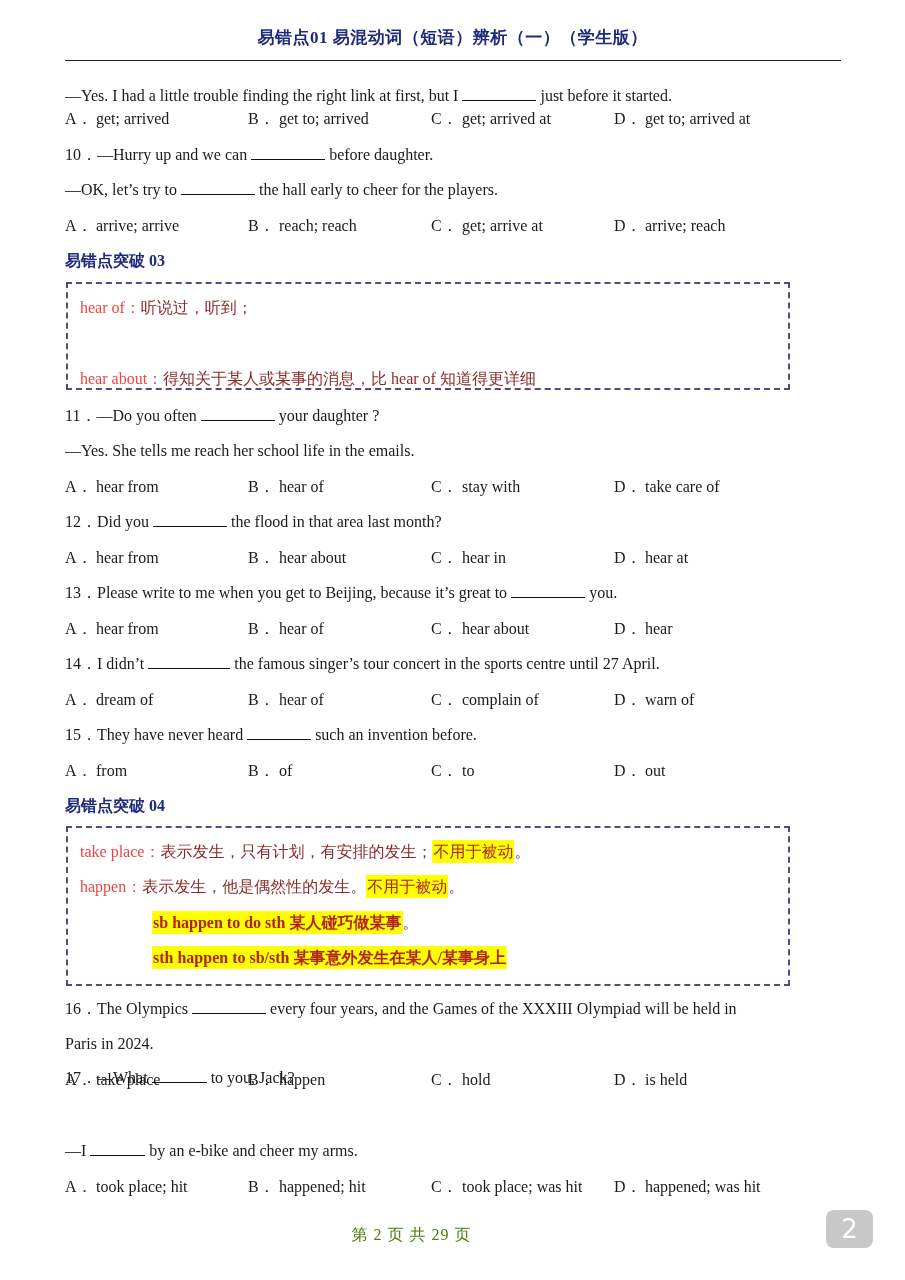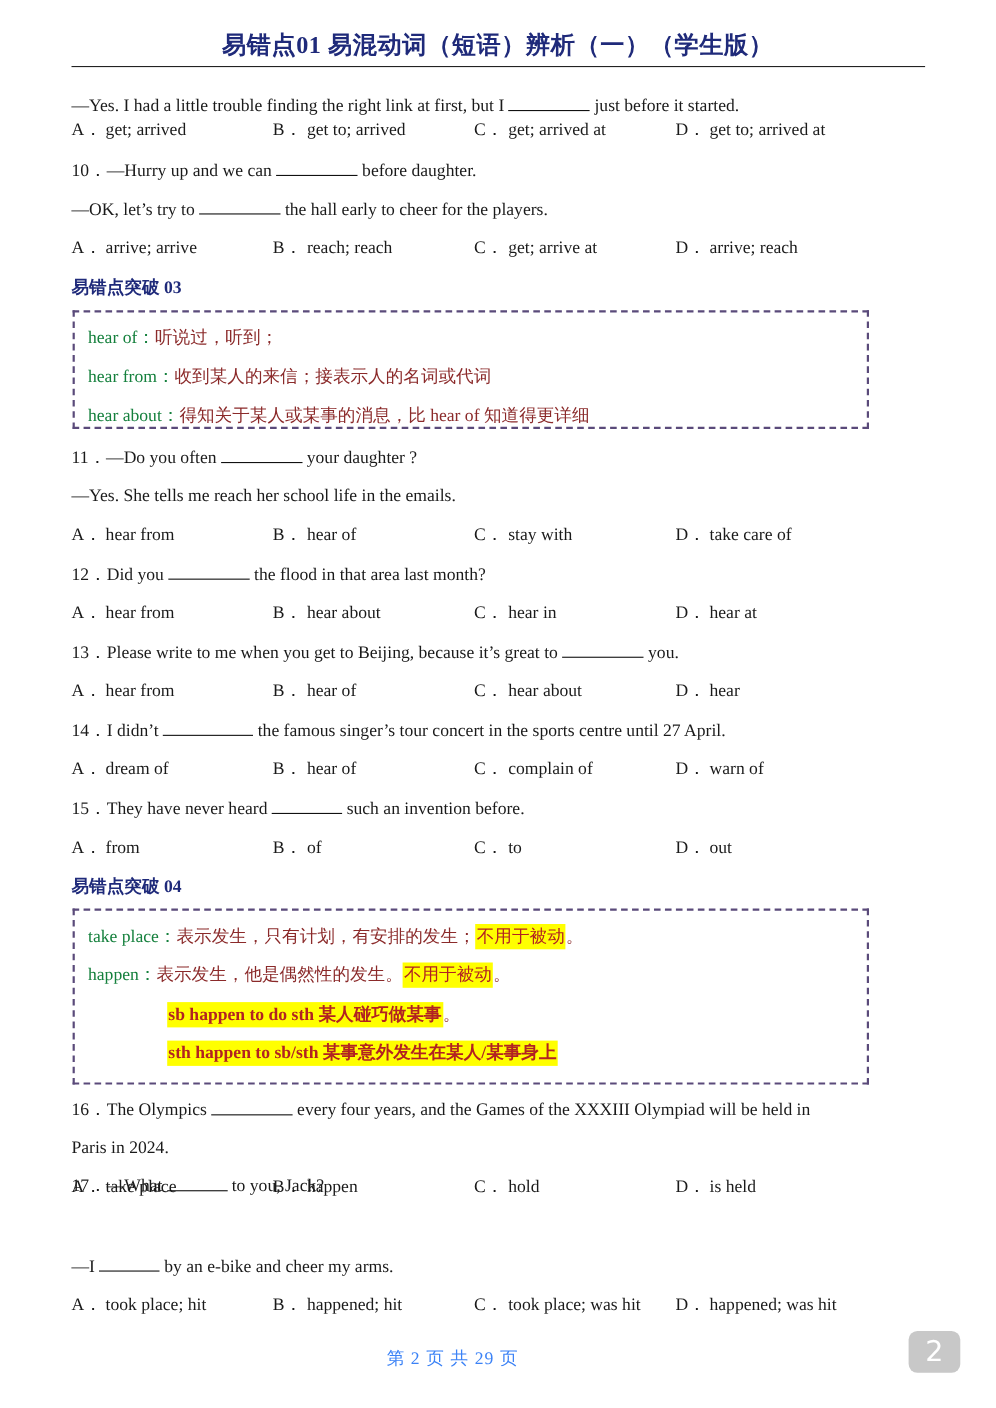--- a/index.html
+++ b/index.html
@@ -1,33 +1,33 @@
 <!DOCTYPE html>
 <html><head>
 <meta charset="utf-8">
 <style>
   html, body { margin: 0; padding: 0; background: #ffffff; }
   body { width: 905px; height: 1280px; position: relative; overflow: hidden;
          font-family: "Liberation Serif", "DejaVu Serif", serif; color: #1a1a1a; }
   .header-title { position: absolute; top: 26px; left: 0; width: 905px; text-align: center;
-         font-size: 22px; font-weight: bold; color: #1f2a7a; letter-spacing: 0.5px; }
+         font-size: 17px; font-weight: bold; color: #1f2a7a; letter-spacing: 0.5px; }
   .header-rule { position: absolute; top: 60px; left: 65px; width: 776px; height: 1px; background: #222; }
   .line { position: absolute; left: 65px; font-size: 16px; white-space: nowrap; line-height: 20px; }
   .blank { display: inline-block; border-bottom: 1px solid #111; height: 14px; vertical-align: baseline; }
   .opts { position: absolute; left: 65px; width: 780px; font-size: 16px; line-height: 20px; white-space: nowrap; }
   .opt { position: absolute; top: 0; }
   .opt .lbl { display: inline-block; width: 31px; }
   .section-title { position: absolute; left: 65px; font-size: 16px; font-weight: bold; color: #1f2a7a; }
   .tipbox { position: absolute; left: 66px; width: 724px; box-sizing: border-box;
             border: 2px dashed #5a4a7a; }
   .tip { position: absolute; left: 12px; font-size: 16px; color: #8b2a2a; white-space: nowrap; line-height: 20px; }
-  .tip .term { color: #15803d; }
+  .tip .term { color: #ef4444; }
   .hl { background: #ffff00; color: #b22222; font-weight: bold; padding: 3px 1px; }
   .hl-n { background: #ffff00; color: #b22222; padding: 3px 1px; }
-  .footer { position: absolute; top: 1225px; left: 0; width: 823px; text-align: center; font-size: 16px; color: #3b82f6; letter-spacing: 1px; }
+  .footer { position: absolute; top: 1225px; left: 0; width: 823px; text-align: center; font-size: 16px; color: #4d7c0f; letter-spacing: 1px; }
   .page-badge { position: absolute; left: 826px; top: 1210px; width: 47px; height: 38px;
        background: #c8c8c8; border-radius: 8px; color: #ffffff; font-family: "DejaVu Sans", sans-serif;
        font-size: 26px; text-align: center; line-height: 38px; }
 </style>
 </head>
 <body>
 
 <div class="header-title">易错点01  易混动词（短语）辨析（一）（学生版）</div>
 <div class="header-rule"></div>
 
@@ -44,21 +44,20 @@
 <div class="opts" style="top:216px;">
   <span class="opt" style="left:0"><span class="lbl">A．</span><span>arrive; arrive</span></span>
   <span class="opt" style="left:183px"><span class="lbl">B．</span><span>reach; reach</span></span>
   <span class="opt" style="left:366px"><span class="lbl">C．</span><span>get; arrive at</span></span>
   <span class="opt" style="left:549px"><span class="lbl">D．</span><span>arrive; reach</span></span>
 </div>
 
 <div class="section-title" style="top:251px;">易错点突破 03</div>
 <div class="tipbox" style="top:282px; height:108px;">
   <div class="tip" style="top:14px;"><span class="term">hear of：</span><span>听说过，听到；</span></div>
-  <div class="tip" style="top:49px;"><span class="term">hear from：</span><span>收到某人的来信；接表示人的名词或代词</span></div>
   <div class="tip" style="top:85px;"><span class="term">hear about：</span><span>得知关于某人或某事的消息，比 hear of 知道得更详细</span></div>
 </div>
 
 <div class="line" style="top:406px;"><span>11．</span><span>—Do you often </span><span class="blank" style="width:74px;"></span><span> your daughter ?</span></div>
 <div class="line" style="top:441px;"><span>—Yes. She tells me reach her school life in the emails.</span></div>
 <div class="opts" style="top:477px;">
   <span class="opt" style="left:0"><span class="lbl">A．</span><span>hear from</span></span>
   <span class="opt" style="left:183px"><span class="lbl">B．</span><span>hear of</span></span>
   <span class="opt" style="left:366px"><span class="lbl">C．</span><span>stay with</span></span>
   <span class="opt" style="left:549px"><span class="lbl">D．</span><span>take care of</span></span>

